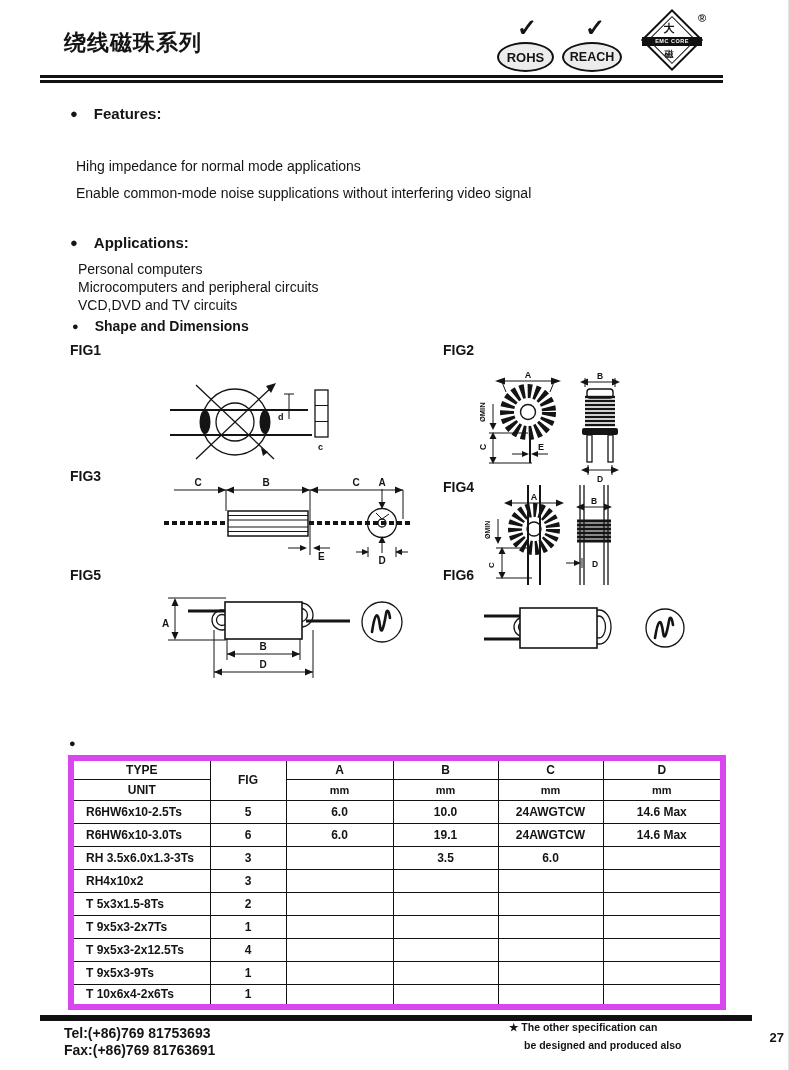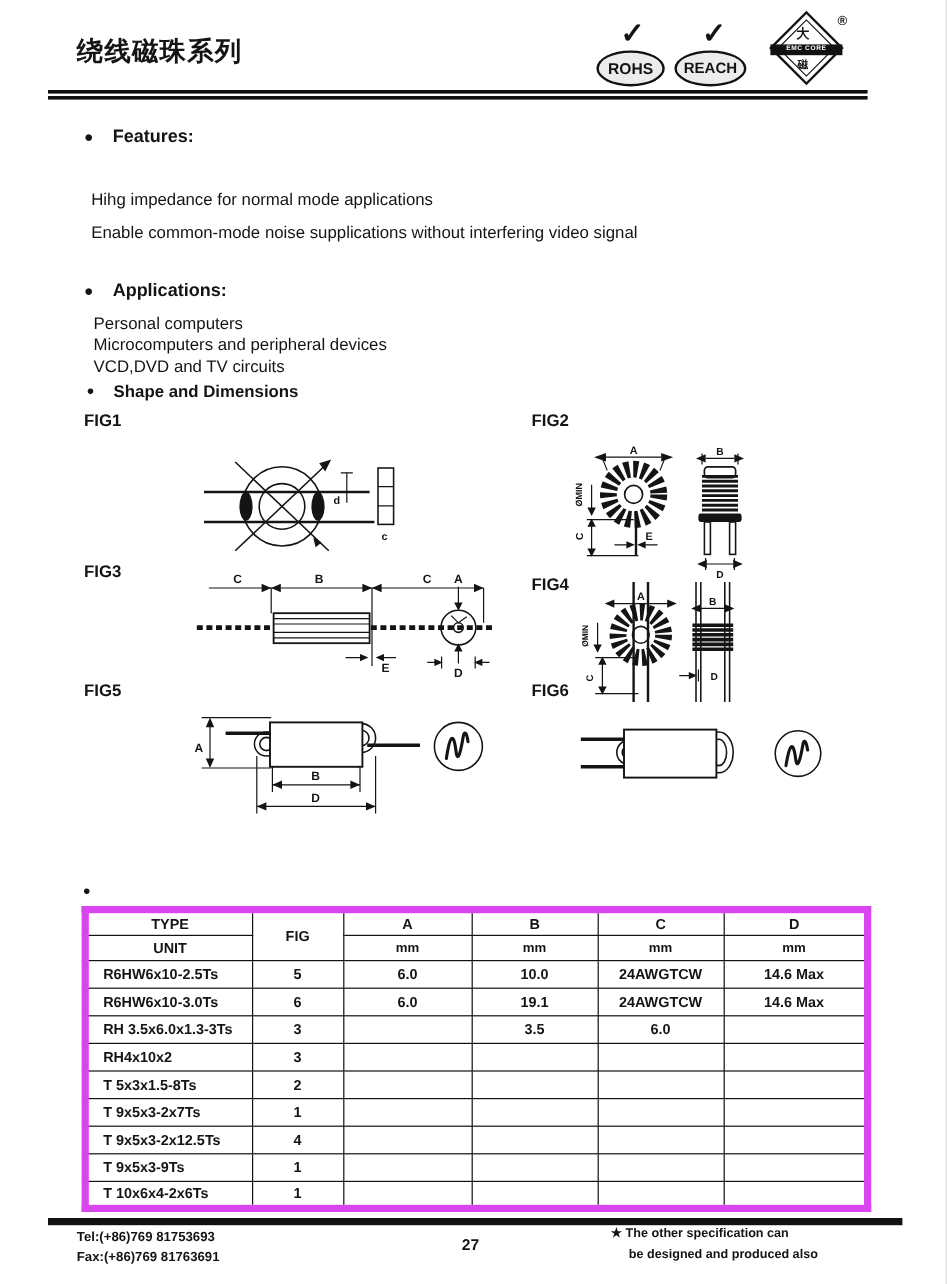--- a/index.html
+++ b/index.html
@@ -22,21 +22,21 @@
 svg .w2{stroke:#141414;fill:none;stroke-width:2}
 svg .w3{stroke:#141414;fill:none;stroke-width:3}
 svg .bar{stroke:#141414;fill:none;stroke-width:2.4}
 svg .fl{fill:#141414;stroke:none}
 svg .wh{fill:#ffffff;stroke:#141414}
 svg text{font-family:"Liberation Sans",sans-serif;font-weight:bold;fill:#141414}
 #spec-table{border-collapse:collapse;table-layout:fixed;width:652px;font-size:12px;font-weight:bold;border:6px solid #d946ef}
 #spec-table td{border:1.5px solid #111;text-align:center;padding:0;overflow:hidden;white-space:nowrap}
 #spec-table td.type-cell{text-align:left;padding-left:12px}
 #spec-table .unitmm{font-size:11px}
-.footer-text{font-size:11px;font-weight:bold}
+.footer-text{font-size:14px;font-weight:bold}
 .note{font-size:10.5px;font-weight:bold}
 </style>
 </head>
 <body>
 
 <div id="page">
 
   <div class="abs b" style="left:64px;top:28px;font-size:22px;letter-spacing:1px">绕线磁珠系列</div>
 
   <span class="check" style="left:517px;top:14px">✓</span>
@@ -60,21 +60,21 @@
     <span>Features:</span>
   </div>
   <div class="abs feat" style="left:76px;top:158px">Hihg impedance for normal mode applications</div>
   <div class="abs feat" style="left:76px;top:185px">Enable common-mode noise supplications without interfering video signal</div>
 
   <div class="abs heading" style="left:70px;top:234px">
     <span class="dot">●</span>
     <span>Applications:</span>
   </div>
   <div class="abs feat" style="left:78px;top:261px">Personal computers</div>
-  <div class="abs feat" style="left:78px;top:279px">Microcomputers and peripheral devices</div>
+  <div class="abs feat" style="left:78px;top:279px">Microcomputers and peripheral circuits</div>
   <div class="abs feat" style="left:78px;top:297px">VCD,DVD and TV circuits</div>
 
   <div class="abs heading small" style="left:72px;top:318px">
     <span class="dot">●</span>
     <span>Shape and Dimensions</span>
   </div>
 
   <div class="abs figlabel" style="left:70px;top:342px">FIG1</div>
   <div class="abs figlabel" style="left:443px;top:342px">FIG2</div>
   <div class="abs figlabel" style="left:70px;top:468px">FIG3</div>
@@ -373,20 +373,20 @@
         <td></td>
         <td></td>
         <td></td>
       </tr>
     </tbody>
   </table>
 
   <div class="abs rule-solid" style="left:40px;top:1015px;width:712px;height:6px"></div>
   <div class="abs footer-text" style="left:64px;top:1025px">Tel:(+86)769 81753693</div>
   <div class="abs footer-text" style="left:64px;top:1042px">Fax:(+86)769 81763691</div>
-  <div class="abs b" style="left:0;width:784px;top:1030px;text-align:center;font-size:13px">27</div>
+  <div class="abs b" style="left:0;width:784px;top:1030px;text-align:right;font-size:13px">27</div>
   <div class="abs note" style="left:509px;top:1021px">
     <span>★</span>
     <span>The other specification can</span>
   </div>
   <div class="abs note" style="left:524px;top:1039px">be designed and produced also</div>
 
 </div>
 
 </body></html>

